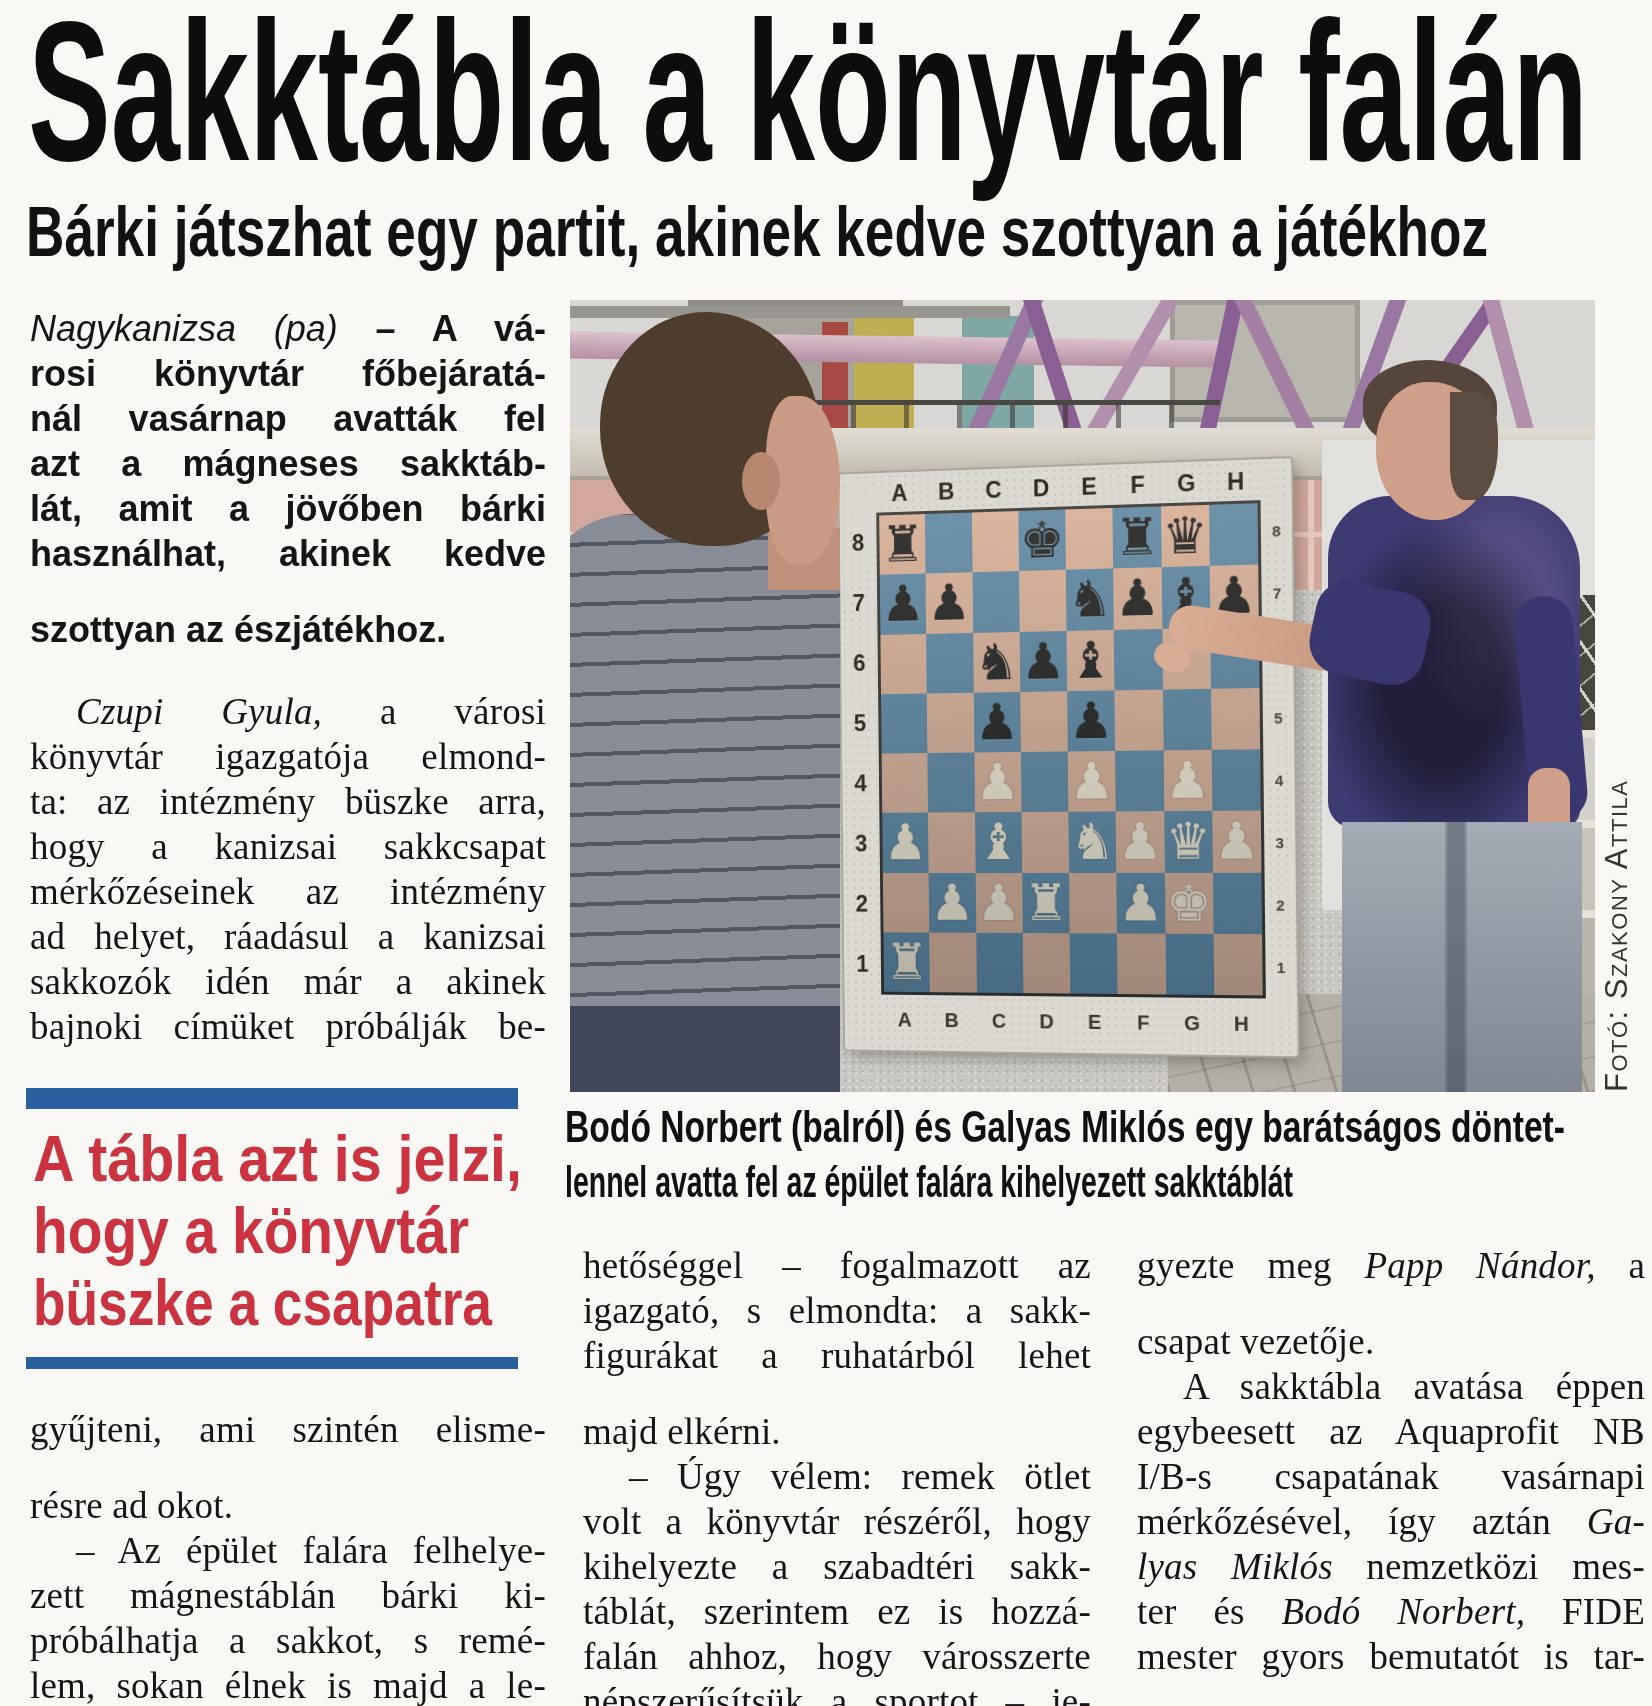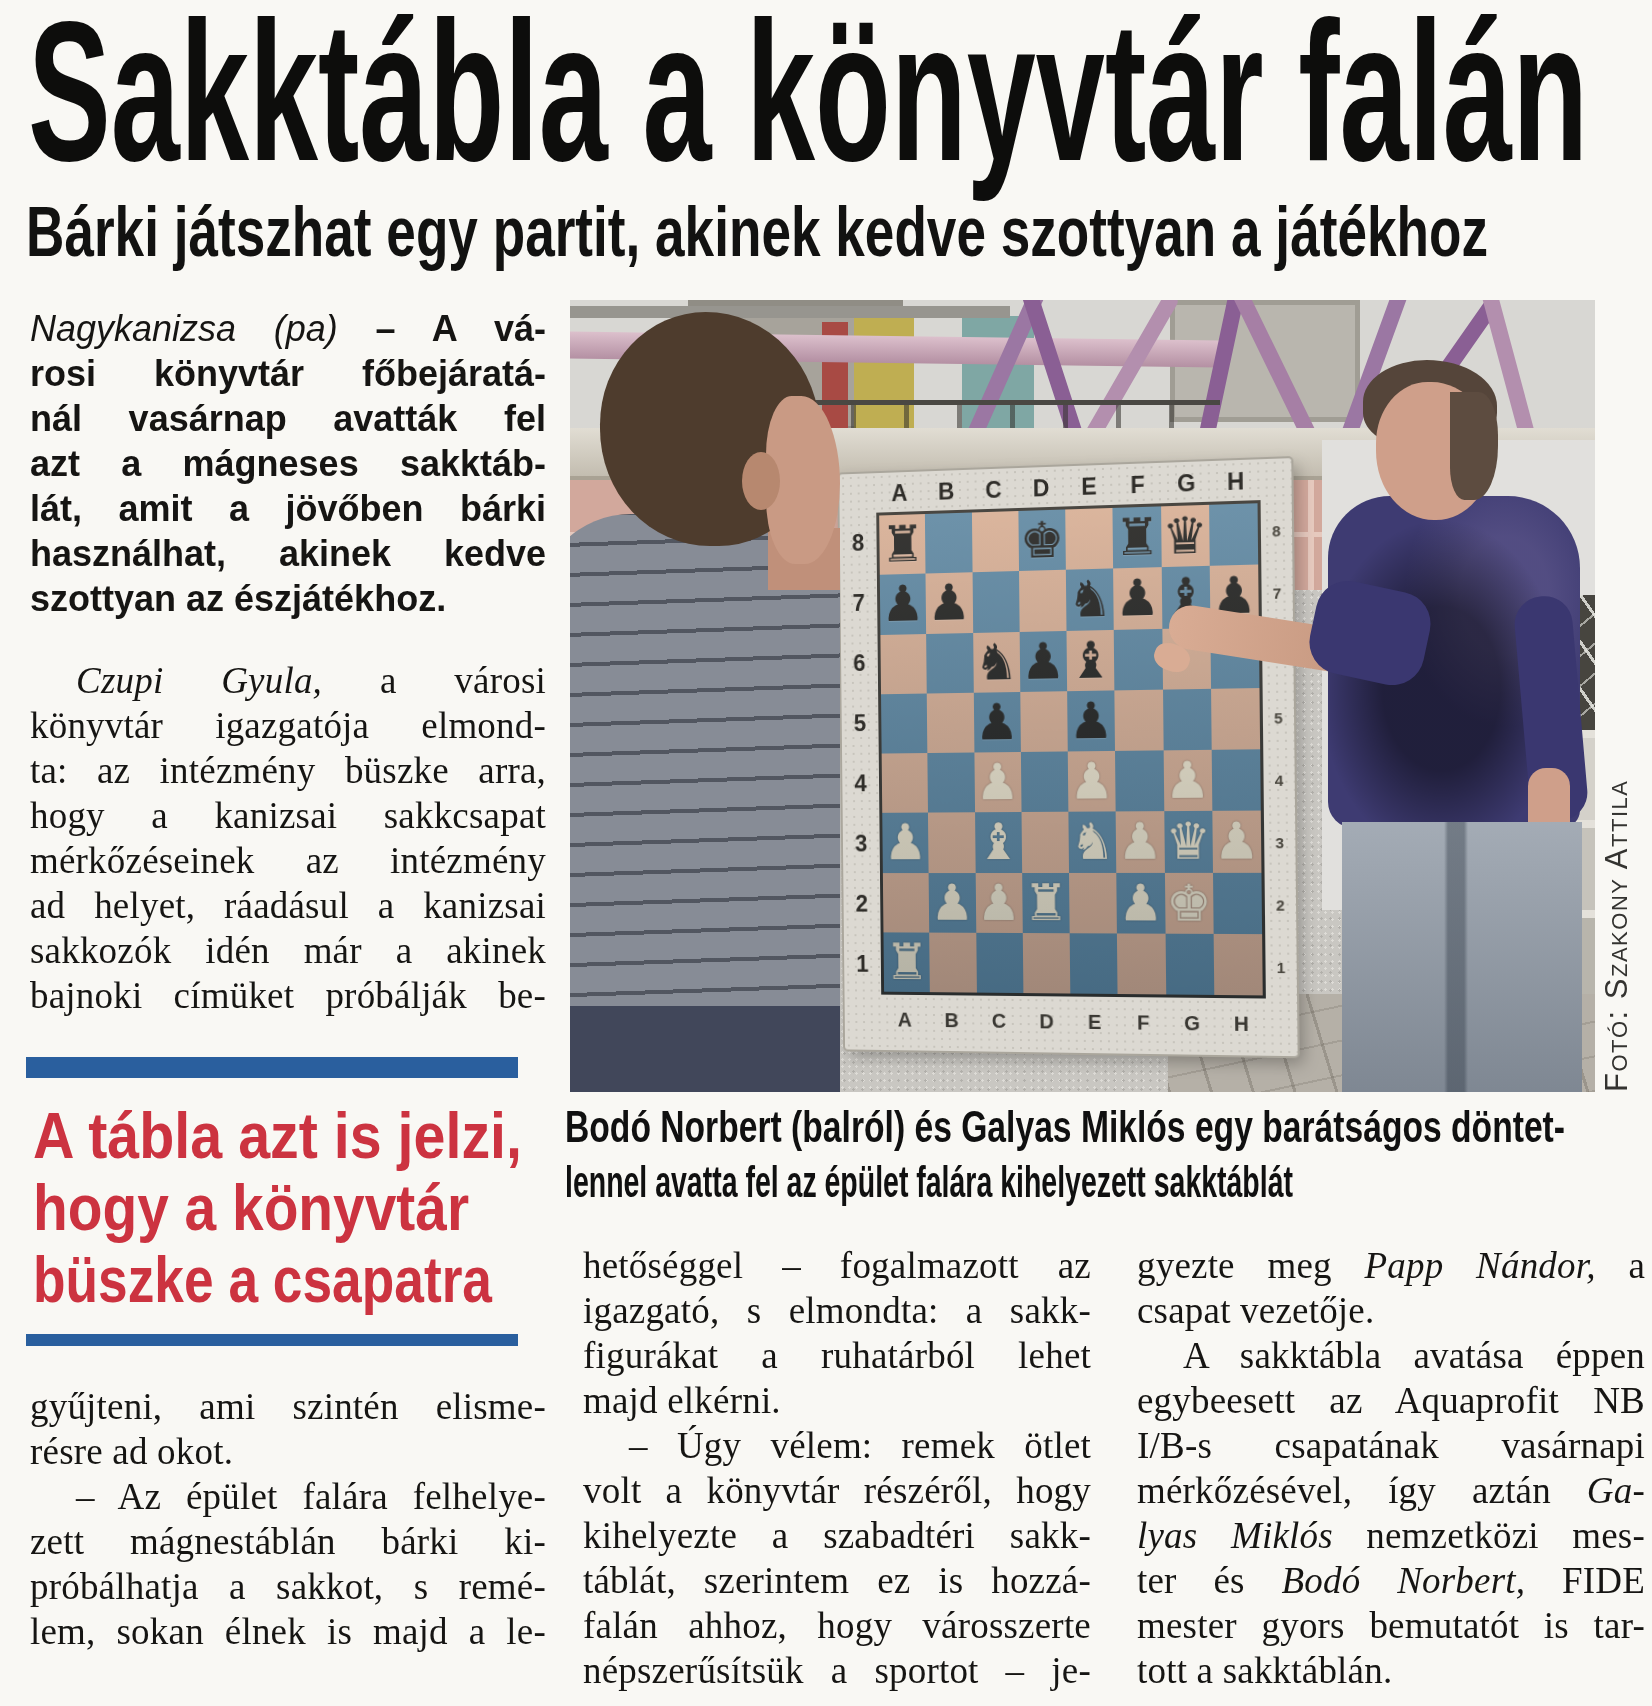--- a/index.html
+++ b/index.html
@@ -19,32 +19,32 @@
   .col { position:absolute; }
   .col-left  { left:30px;  top:306px;  width:516px; }
   .col-mid   { left:583px; top:1243px; width:508px; }
   .col-right { left:1137px;top:1243px; width:508px; }
 
   .ln {
     height:45px; line-height:45px; overflow:visible;
     text-align:justify; text-align-last:justify;
     font-size:37px;
   }
-  .ln.nj { text-align-last:left; }
+  .ln.nj { text-align-last:left;margin-top:31px; }
   .ln.ind { text-indent:46px; }
   .serif .ln { font-family:"Liberation Serif", serif; letter-spacing:.2px; }
   .lead .ln { font-weight:bold; font-size:36px; }
   .seg-i  { font-style:italic; font-weight:normal; }
   .seg-bi { font-style:italic; font-weight:normal; }
 
   .lead  { position:relative; }
   .body1 { position:relative; margin-top:37px; }
 
   .blue-bar-1 { position:relative; margin-top:39px; margin-left:-4px; width:492px; height:21px; background:#2a5f9e; }
-  .quote-wrap { position:relative; margin-top:26px; height:218px; }
+  .quote-wrap { position:relative; margin-top:18px; height:218px; }
   .blue-bar-2 { position:relative; margin-top:12px; margin-left:-4px; width:492px; height:12px; background:#2a5f9e; }
   .body2 { position:relative; margin-top:38px; }
 
   
   .photo {
     position:absolute; left:570px; top:300px; width:1025px; height:792px;
     background:#c9c7c2; overflow:hidden;
   }
   .abs { position:absolute; }
 

